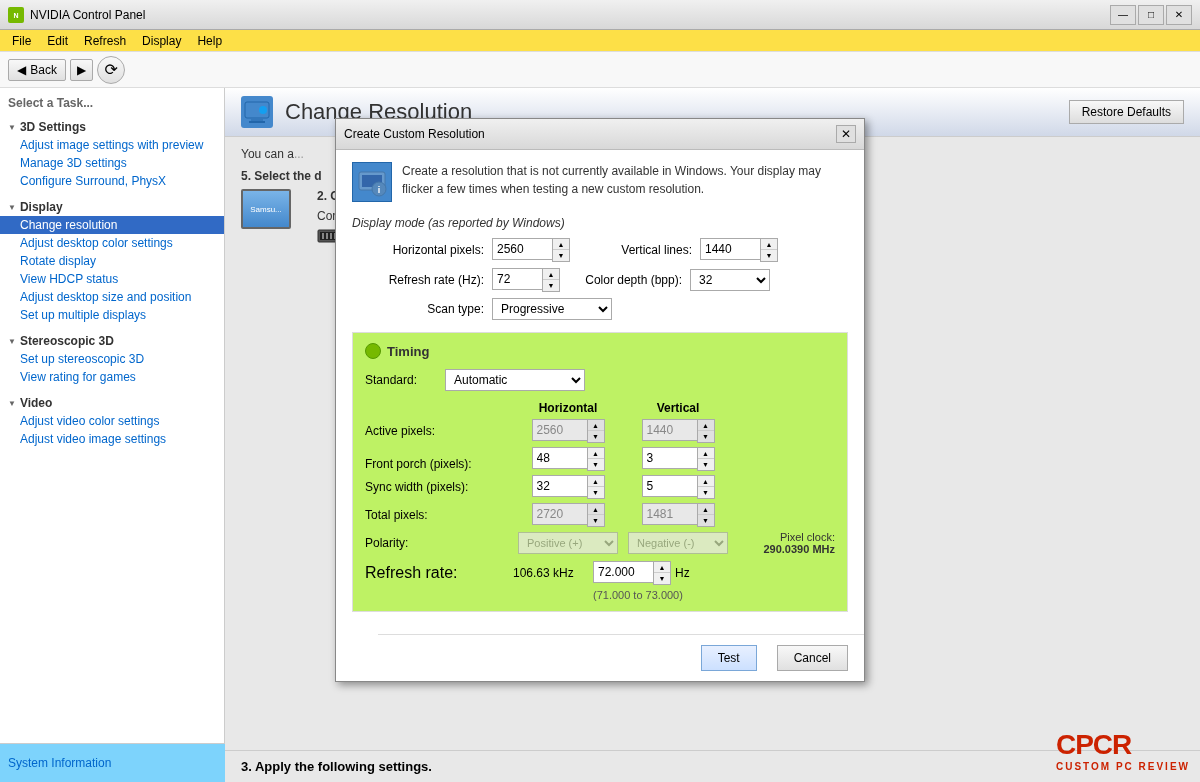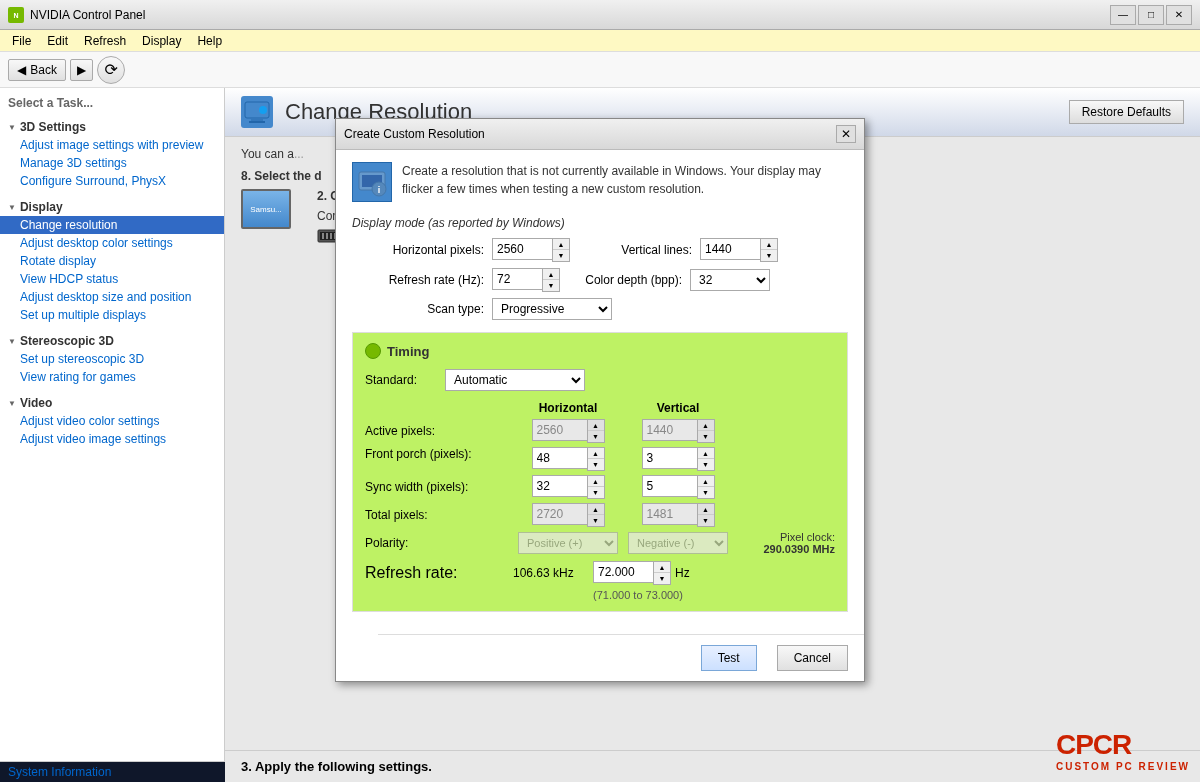--- a/index.html
+++ b/index.html
@@ -6,38 +6,38 @@
     body { font-family: 'Segoe UI', Tahoma, sans-serif; font-size: 12px; background: #f0f0f0; width: 1200px; height: 782px; overflow: hidden; position: relative; }
 
     
     .titlebar { background: linear-gradient(to bottom, #f0f0f0, #d8d8d8); height: 30px; display: flex; align-items: center; padding: 0 8px; border-bottom: 1px solid #aaa; }
     .titlebar-icon { width: 16px; height: 16px; margin-right: 6px; background: #76b900; border-radius: 2px; display: flex; align-items: center; justify-content: center; }
     .titlebar-title { font-size: 12px; font-weight: normal; flex: 1; }
     .titlebar-controls { display: flex; gap: 2px; }
     .titlebar-btn { width: 26px; height: 20px; background: #e0e0e0; border: 1px solid #aaa; display: flex; align-items: center; justify-content: center; font-size: 10px; cursor: pointer; }
 
     
-    .menubar { background: #fef9c3; height: 22px; display: flex; align-items: center; padding: 0 4px; border-bottom: 1px solid #ddd; }
+    .menubar { background: #fde047; height: 22px; display: flex; align-items: center; padding: 0 4px; border-bottom: 1px solid #ddd; }
     .menubar-item { padding: 2px 8px; font-size: 12px; cursor: pointer; }
 
     
     .toolbar { background: #f8f8f8; height: 36px; display: flex; align-items: center; padding: 0 8px; border-bottom: 1px solid #ddd; gap: 4px; }
     .toolbar-btn { display: flex; align-items: center; gap: 4px; padding: 3px 8px; border: 1px solid #aaa; background: linear-gradient(to bottom, #f8f8f8, #e0e0e0); cursor: pointer; font-size: 12px; border-radius: 2px; }
 
     
     .main-layout { display: flex; height: calc(782px - 88px); }
 
     
     .sidebar { width: 225px; background: white; border-right: 1px solid #ccc; overflow-y: auto; padding: 4px 0; }
     .sidebar-section { padding: 4px 0; }
     .sidebar-header { font-size: 12px; font-weight: bold; padding: 2px 8px; color: #333; display: flex; align-items: center; gap: 4px; }
     .sidebar-header::before { content: '▼'; font-size: 8px; color: #666; }
     .sidebar-item { padding: 2px 8px 2px 20px; font-size: 12px; color: #0066cc; cursor: pointer; white-space: nowrap; }
     .sidebar-item.active { background: #316ac5; color: white; }
-    .sidebar-footer { position: absolute; bottom: 0; width: 253px; padding: 3px 8px; border-top: 1px solid #ccc; background: #0f172a; }
+    .sidebar-footer { position: absolute; bottom: 0; width: 253px; padding: 12px 8px; border-top: 1px solid #ccc; background: #7dd3fc; }
     .sidebar-footer a { color: #0066cc; font-size: 12px; text-decoration: none; }
 
     
     .content { flex: 1; background: #e8e8e8; overflow: hidden; position: relative; }
     .content-header { background: linear-gradient(to bottom, #ffffff, #d0d8e8); padding: 8px 16px; display: flex; align-items: center; border-bottom: 1px solid #ccc; }
     .content-icon { width: 32px; height: 32px; margin-right: 12px; background: #4488cc; border-radius: 3px; display: flex; align-items: center; justify-content: center; color: white; font-size: 16px; }
     .content-title { font-size: 22px; color: #333; font-weight: normal; }
     .restore-defaults-btn { margin-left: auto; padding: 4px 12px; background: linear-gradient(to bottom, #f8f8f8, #ddd); border: 1px solid #aaa; cursor: pointer; font-size: 12px; }
 
     
@@ -189,21 +189,21 @@
       </div>
       <span class="content-title">Change Resolution</span>
       <button class="restore-defaults-btn">Restore Defaults</button>
     </div>
 
     <div style="padding:10px 16px;font-size:12px;color:#333;background:#e8e8e8;">
       <div style="margin-bottom:8px;font-size:12px;color:#333;">
         You can a<span style="color:#999;">...</span>&nbsp;&nbsp;&nbsp;&nbsp;&nbsp;&nbsp;&nbsp;&nbsp;&nbsp;&nbsp;&nbsp;&nbsp;&nbsp;&nbsp;&nbsp;&nbsp;&nbsp;&nbsp;&nbsp;&nbsp;&nbsp;&nbsp;&nbsp;&nbsp;&nbsp;&nbsp;&nbsp;&nbsp;&nbsp;&nbsp;&nbsp;&nbsp;h-definition (HD) format if you are using an HDTV and set a co
       </div>
       <div style="margin-bottom:6px;font-size:12px;color:#333;">
-        <span style="font-weight:bold;">8. Select the d</span>&nbsp;&nbsp;&nbsp;&nbsp;&nbsp;&nbsp;&nbsp;&nbsp;&nbsp;&nbsp;&nbsp;&nbsp;&nbsp;&nbsp;&nbsp;&nbsp;&nbsp;&nbsp;&nbsp;&nbsp;signal for y
+        <span style="font-weight:bold;">5. Select the d</span>&nbsp;&nbsp;&nbsp;&nbsp;&nbsp;&nbsp;&nbsp;&nbsp;&nbsp;&nbsp;&nbsp;&nbsp;&nbsp;&nbsp;&nbsp;&nbsp;&nbsp;&nbsp;&nbsp;&nbsp;signal for y
       </div>
 
       <div style="display:flex;gap:16px;margin-bottom:8px;">
 
         <div style="width:60px;">
           <div style="width:50px;height:40px;background:linear-gradient(to bottom,#7ab4e8,#4488cc);border:2px solid #666;border-radius:2px;display:flex;align-items:center;justify-content:center;color:white;font-size:8px;margin-bottom:2px;">
             Samsu...
           </div>
         </div>
 
@@ -364,21 +364,21 @@
           <div class="spinbox">
             <input type="text" disabled="" value="1440" style="width: 55px; padding: 2px 4px; border-top: 1px solid rgb(170, 170, 170); border-bottom: 1px solid rgb(170, 170, 170); border-left: 1px solid rgb(170, 170, 170); border-image: initial; border-right: none; font-size: 12px; height: 22px; background: rgb(232, 232, 232); color: rgb(136, 136, 136);">
             <div class="spinbox-btns">
               <div class="spinbox-up" style="background:#e0e0e0;cursor:default;">▲</div>
               <div class="spinbox-down" style="background:#e0e0e0;cursor:default;">▼</div>
             </div>
           </div>
         </div>
       </div>
 
-      <div style="display:flex;align-items:flex-start;margin-bottom:4px;">
+      <div style="display:flex;align-items:flex-end;margin-bottom:4px;">
         <span style="width:148px;font-size:12px;">Front porch (pixels):</span>
         <div style="width:110px;display:flex;justify-content:center;">
           <div class="spinbox">
             <input type="text" value="48" style="width: 55px; padding: 2px 4px; border-top: 1px solid rgb(170, 170, 170); border-bottom: 1px solid rgb(170, 170, 170); border-left: 1px solid rgb(170, 170, 170); border-image: initial; border-right: none; font-size: 12px; height: 22px;">
             <div class="spinbox-btns">
               <div class="spinbox-up">▲</div>
               <div class="spinbox-down">▼</div>
             </div>
           </div>
         </div>

